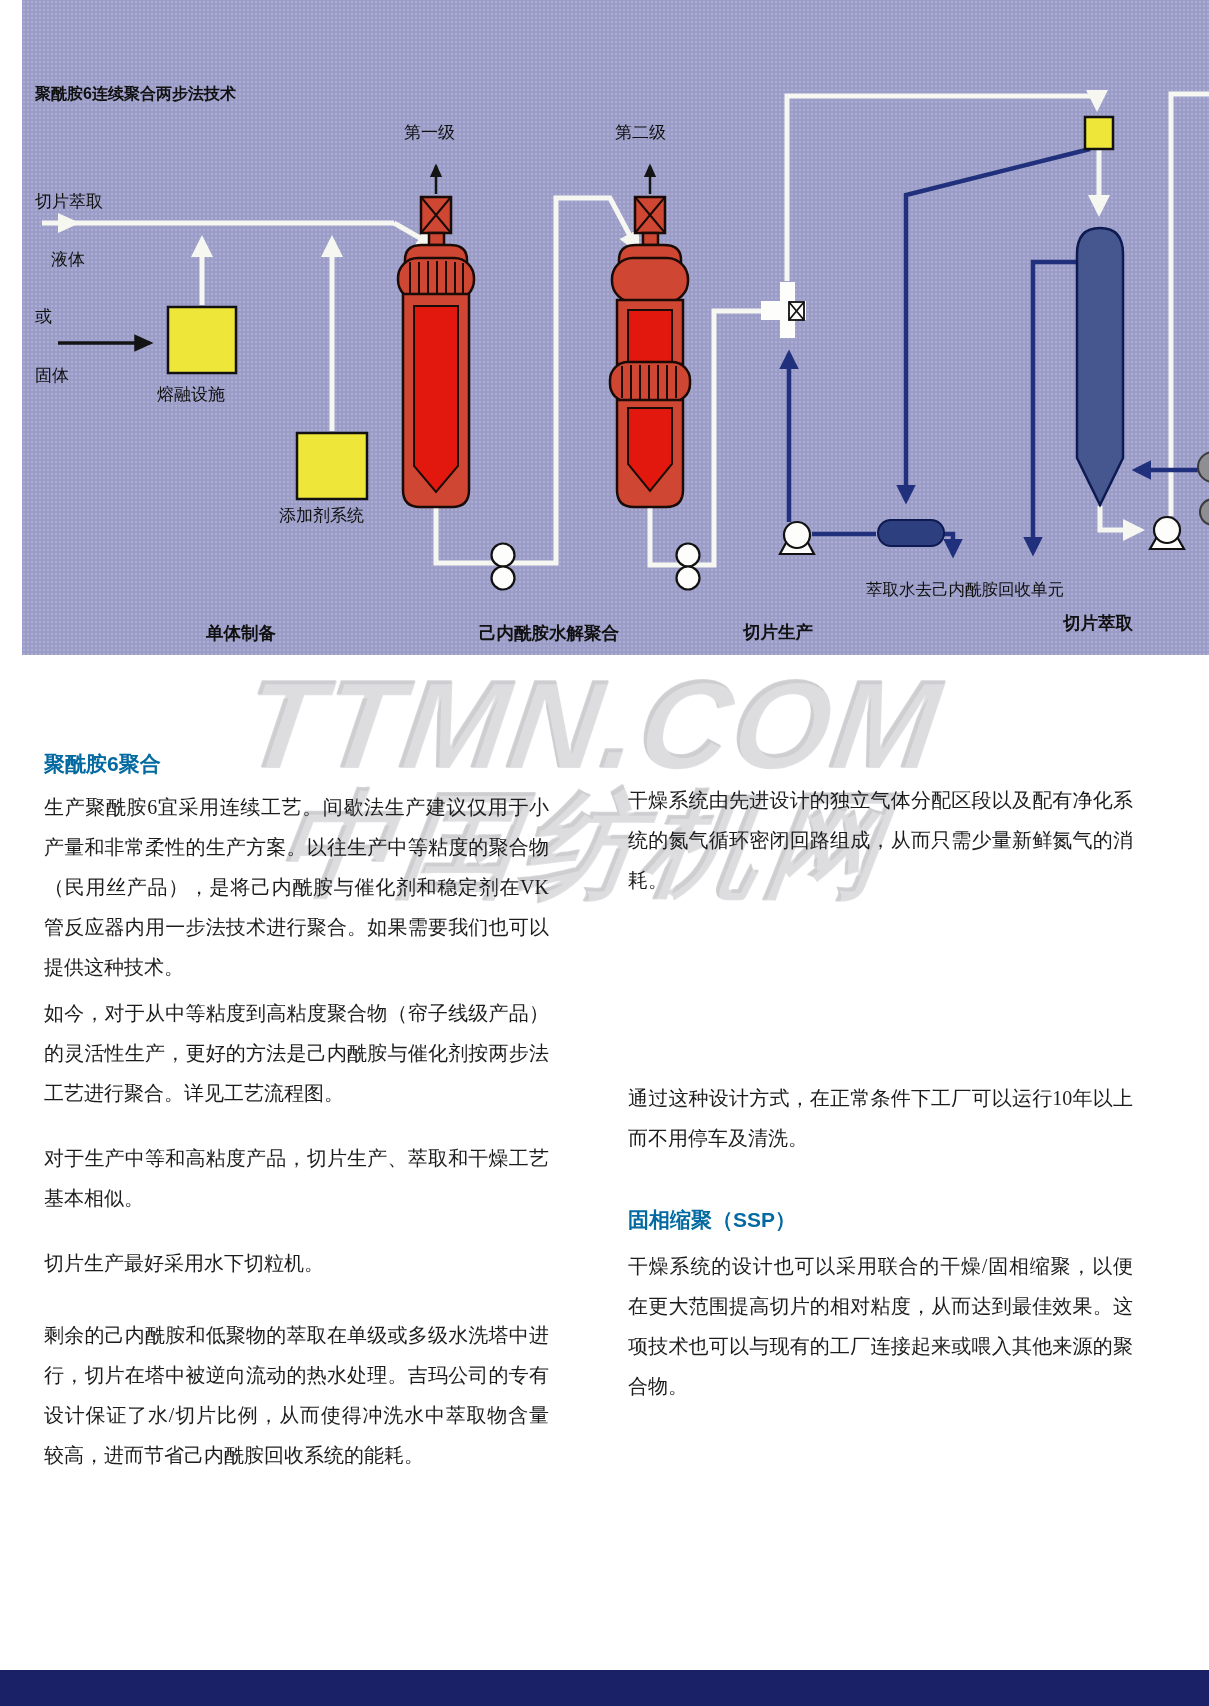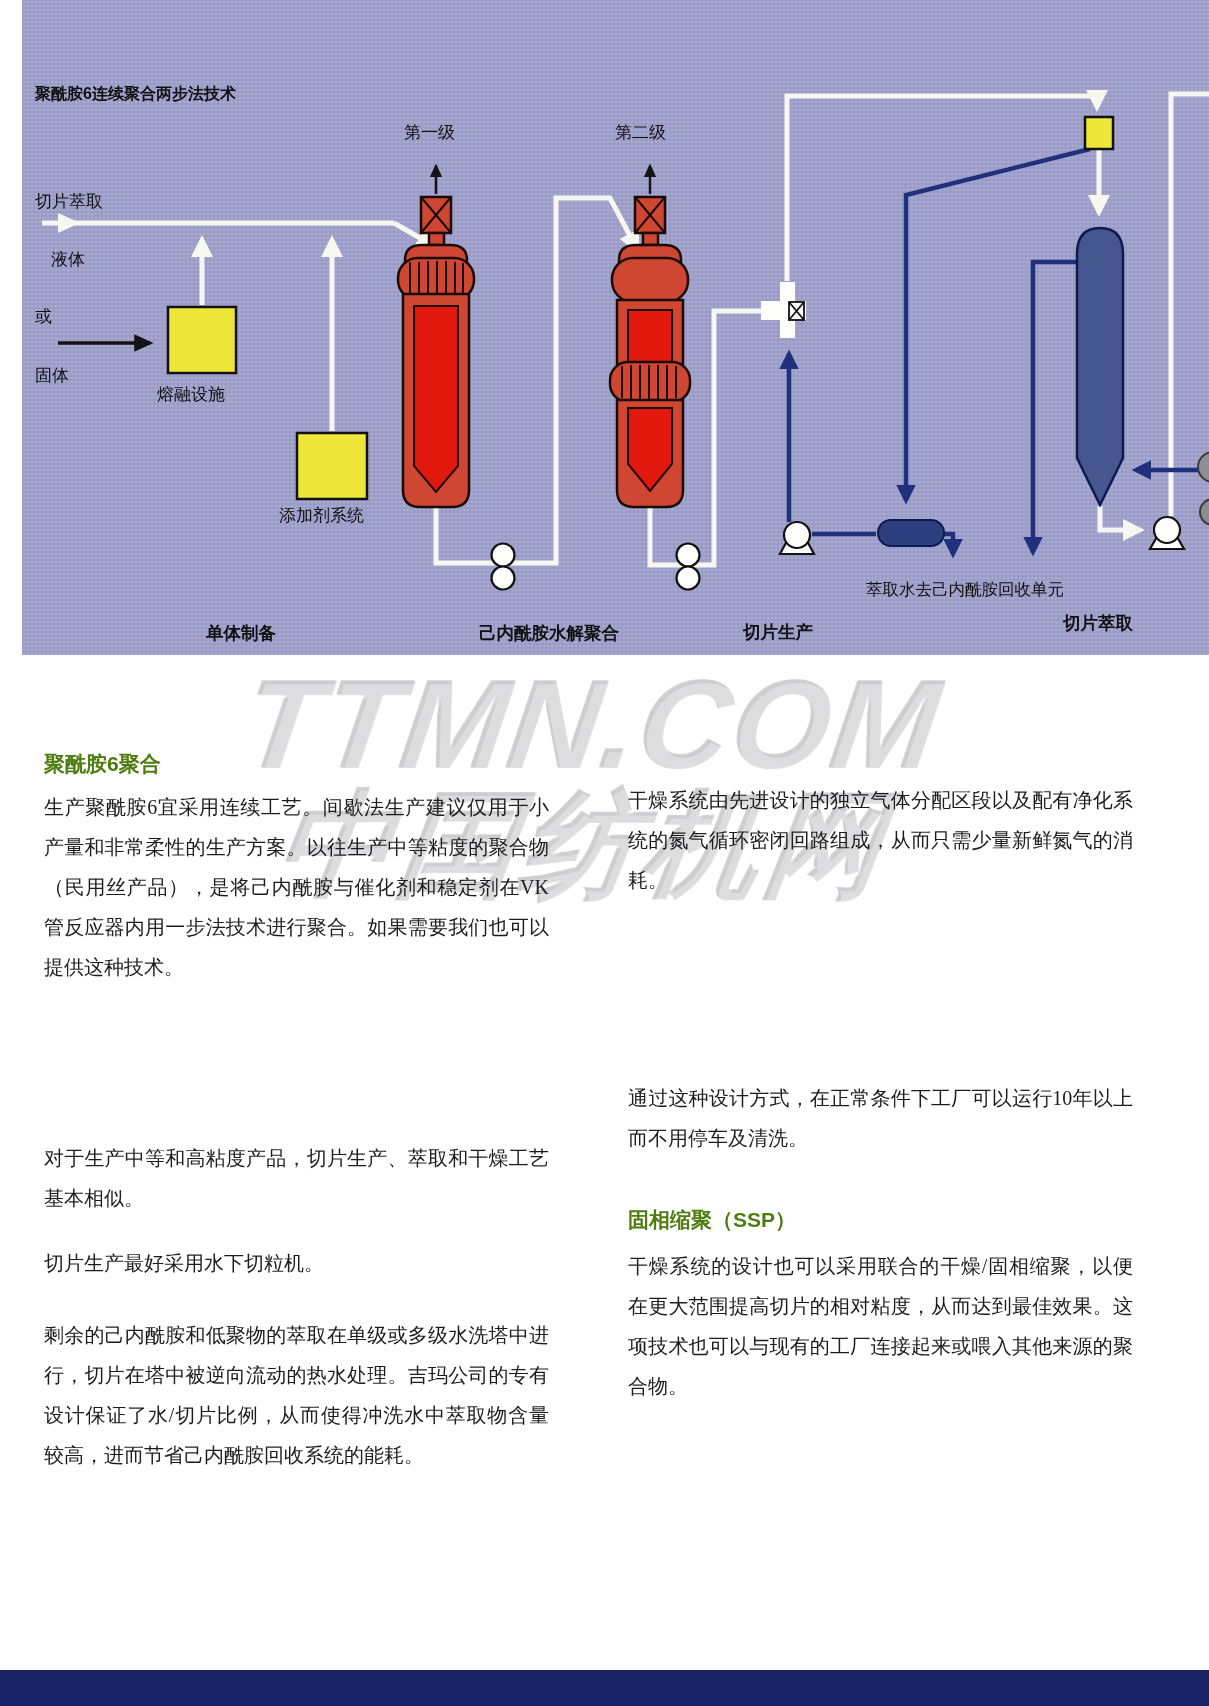--- a/index.html
+++ b/index.html
@@ -37,21 +37,21 @@
     font-family:"Liberation Sans","DejaVu Sans",sans-serif;
     color:rgba(200,200,204,0.55);transform:skewX(-8deg);white-space:nowrap;
     text-shadow:3px 3px 0 rgba(255,255,255,0.75),-1px -1px 0 rgba(150,150,158,0.4);}
   .wm1{left:245px;top:652px;font-size:126px;letter-spacing:2px;}
   .wm2{left:278px;top:768px;font-size:116px;letter-spacing:6px;}
   
   .para{position:absolute;z-index:4;width:505px;
     font-family:"Liberation Serif","DejaVu Serif",serif;
     font-size:20px;line-height:40px;text-align:justify;color:#1c1c1c;}
   .heading{position:absolute;z-index:4;font-family:"Liberation Sans","DejaVu Sans",sans-serif;
-    font-weight:700;font-size:21px;color:#4d7c0f;white-space:nowrap;}
+    font-weight:700;font-size:21px;color:#0369a1;white-space:nowrap;}
   .col-left{left:44px;}
   .col-right{left:628px;}
   
   .footer-bar{position:absolute;left:0;top:1670px;width:1209px;height:36px;
     background:var(--footer-navy,#1b2167);z-index:5;}
 </style>
 </head>
 <body>
 
 <div class="page">
@@ -172,20 +172,21 @@
   <div class="dlabel dlabel-sans" style="left:206px;top:621px;">单体制备</div>
   <div class="dlabel dlabel-sans" style="left:479px;top:621px;">己内酰胺水解聚合</div>
   <div class="dlabel dlabel-sans" style="left:743px;top:620px;">切片生产</div>
   <div class="dlabel dlabel-sans" style="left:1063px;top:611px;">切片萃取</div>
 
   <div class="watermark wm1">TTMN.COM</div>
   <div class="watermark wm2">中国纺机网</div>
 
   <div class="heading col-left" style="top:750px;">聚酰胺6聚合</div>
   <div class="para col-left" style="top:787px;">生产聚酰胺6宜采用连续工艺。间歇法生产建议仅用于小产量和非常柔性的生产方案。以往生产中等粘度的聚合物（民用丝产品），是将己内酰胺与催化剂和稳定剂在VK管反应器内用一步法技术进行聚合。如果需要我们也可以提供这种技术。</div>
+  <div class="para col-left" style="top:993px;">如今，对于从中等粘度到高粘度聚合物（帘子线级产品）的灵活性生产，更好的方法是己内酰胺与催化剂按两步法工艺进行聚合。详见工艺流程图。</div>
   <div class="para col-left" style="top:1138px;">对于生产中等和高粘度产品，切片生产、萃取和干燥工艺基本相似。</div>
   <div class="para col-left" style="top:1243px;">切片生产最好采用水下切粒机。</div>
   <div class="para col-left" style="top:1315px;">剩余的己内酰胺和低聚物的萃取在单级或多级水洗塔中进行，切片在塔中被逆向流动的热水处理。吉玛公司的专有设计保证了水/切片比例，从而使得冲洗水中萃取物含量较高，进而节省己内酰胺回收系统的能耗。</div>
 
   <div class="para col-right" style="top:780px;">干燥系统由先进设计的独立气体分配区段以及配有净化系统的氮气循环密闭回路组成，从而只需少量新鲜氮气的消耗。</div>
   <div class="para col-right" style="top:1078px;">通过这种设计方式，在正常条件下工厂可以运行10年以上而不用停车及清洗。</div>
   <div class="heading col-right" style="top:1206px;">固相缩聚（SSP）</div>
   <div class="para col-right" style="top:1246px;">干燥系统的设计也可以采用联合的干燥/固相缩聚，以便在更大范围提高切片的相对粘度，从而达到最佳效果。这项技术也可以与现有的工厂连接起来或喂入其他来源的聚合物。</div>
 
   <div class="footer-bar"></div>

